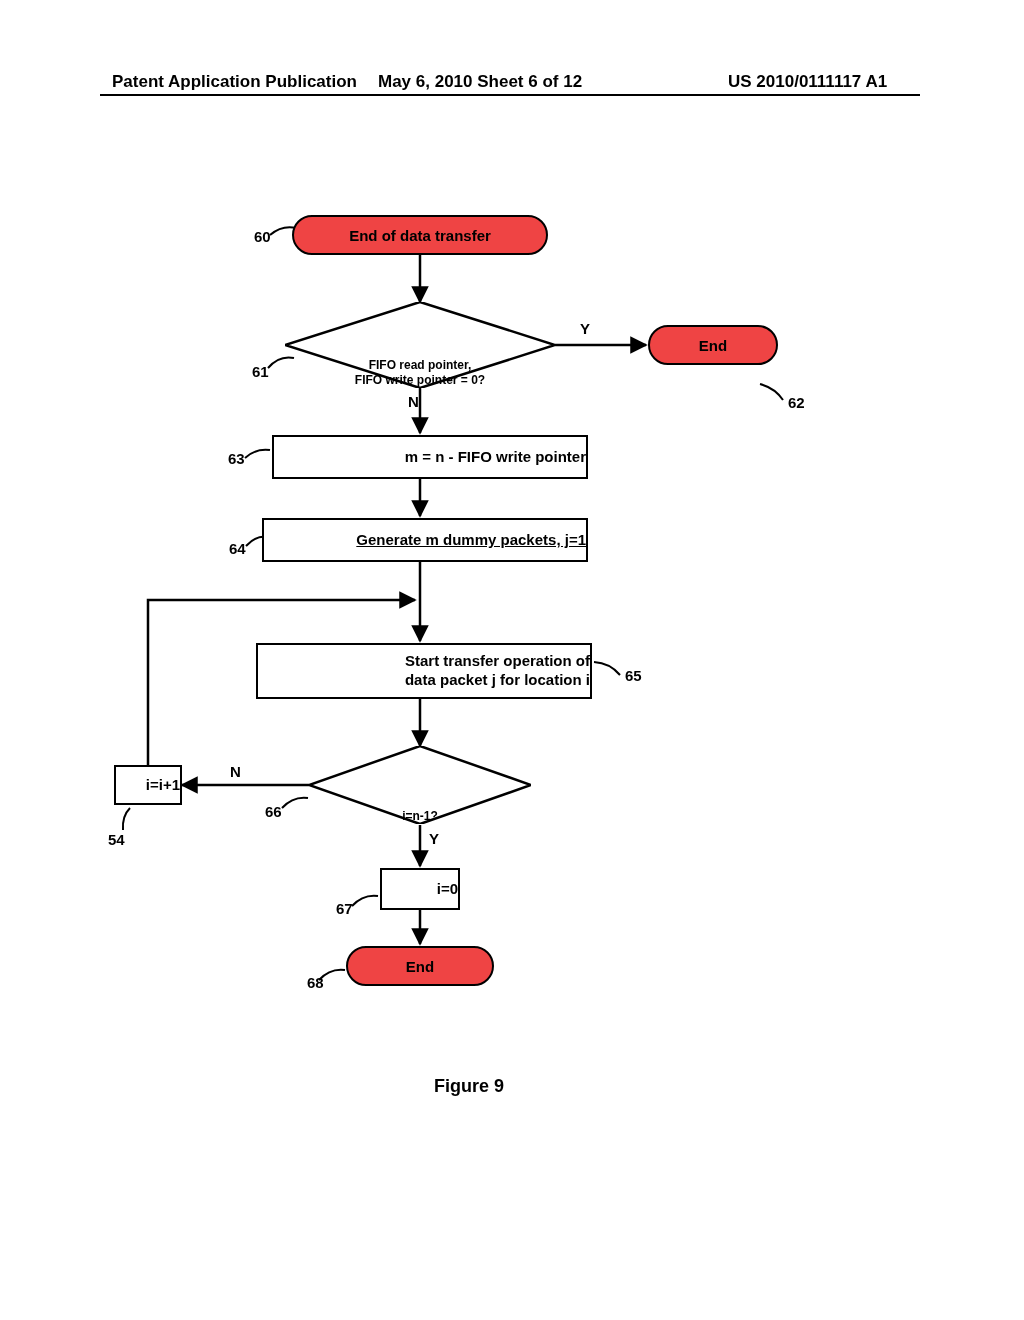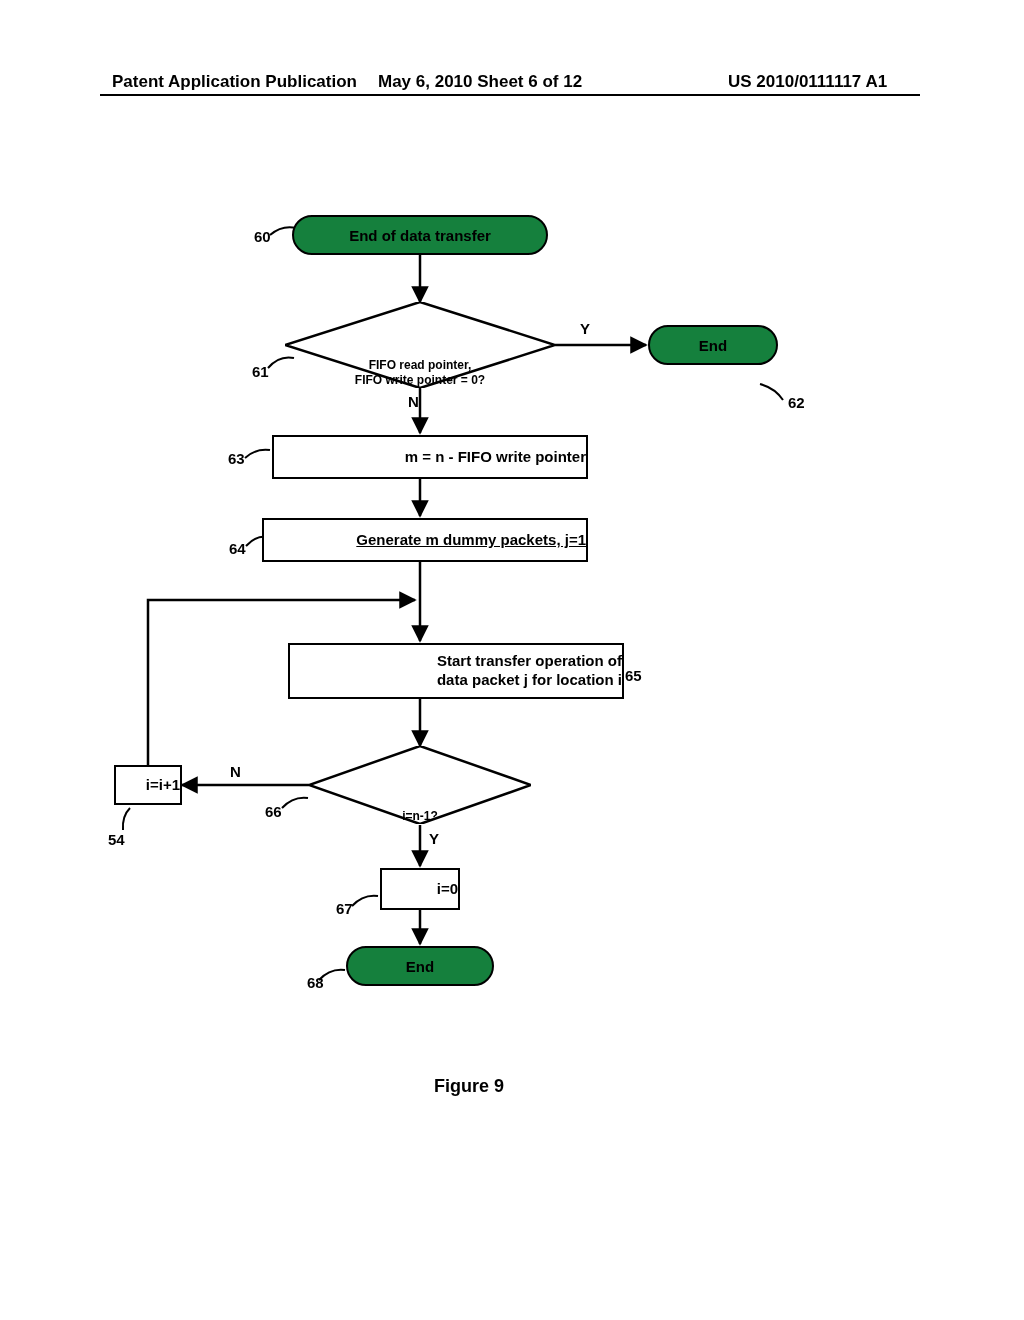--- a/index.html
+++ b/index.html
@@ -28,21 +28,21 @@
     left: 100px;
     width: 820px;
     height: 2px;
     background: #000;
   }
   .stage { position: absolute; top: 0; left: 0; width: 1024px; height: 1320px; }
   .rounded-box {
     position: absolute;
     border: 2.5px solid #000;
     border-radius: 20px;
-    background: #15803d;
+    background: #ef4444;
     display: flex;
     align-items: center;
     justify-content: center;
     font-size: 15px;
     font-weight: bold;
   }
   .rect-box {
     position: absolute;
     border: 2.5px solid #000;
     background: #fff;
@@ -155,21 +155,21 @@
   </div>
 
   <div class="rect-box" style="left:272px; top:435px; width:316px; height:44px;">
     <span>m = n - FIFO write pointer</span>
   </div>
 
   <div class="rect-box" style="left:262px; top:518px; width:326px; height:44px;text-decoration:underline;">
     <span>Generate m dummy packets, j=1</span>
   </div>
 
-  <div class="rect-box" style="left:256px; top:643px; width:336px; height:56px;margin-left:32px;">
+  <div class="rect-box" style="left:256px; top:643px; width:336px; height:56px;">
     <span>Start transfer operation of<br>data packet j for location i</span>
   </div>
 
   <div class="diamond-wrap" style="left:309px; top:746px; width:222px; height:78px;">
     <svg width="222" height="78" style="position:absolute;top:0;left:0;">
       <polygon points="111,0 222,39 111,78 0,39" fill="#fff" stroke="#000" stroke-width="2.5"></polygon>
     </svg>
     <div class="diamond-text">
         <span>i=n-1?</span>
       </div>

